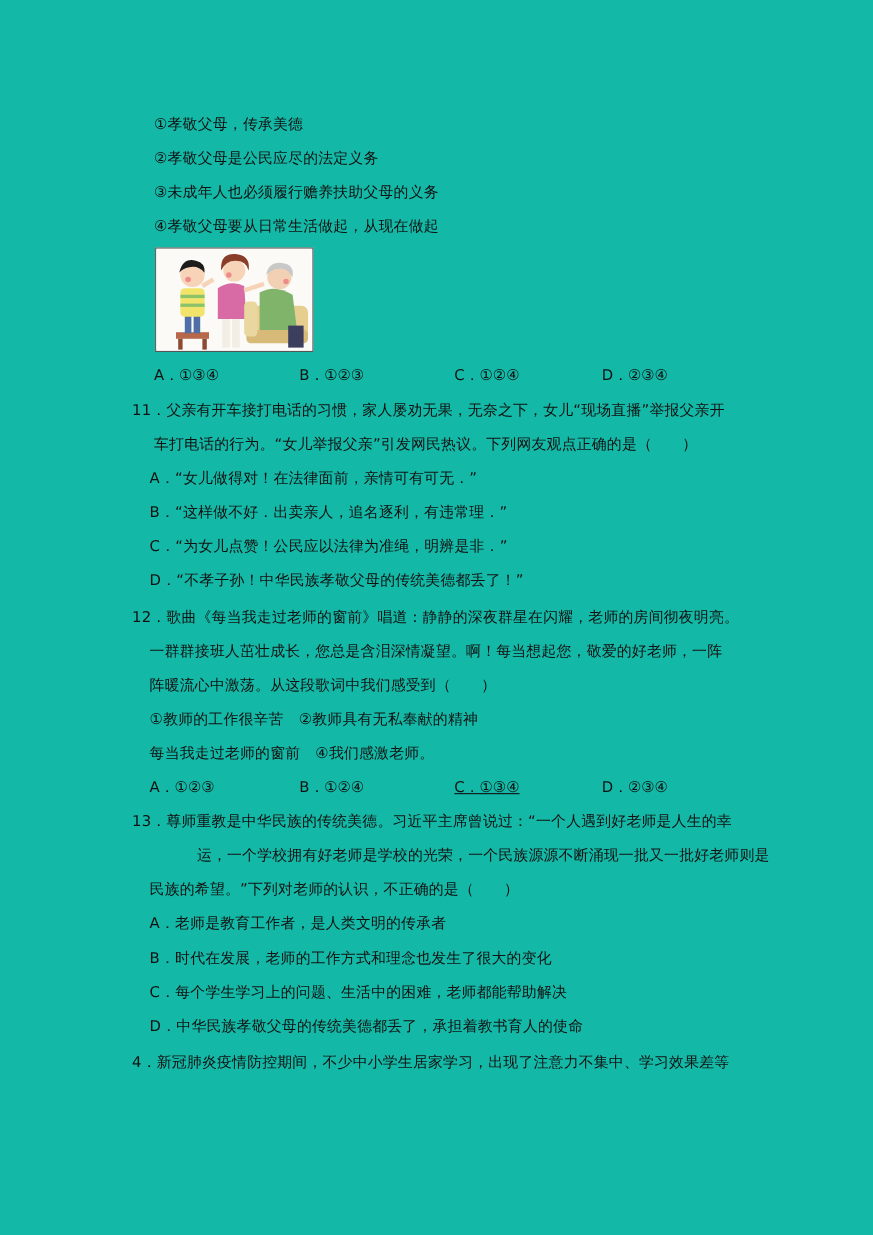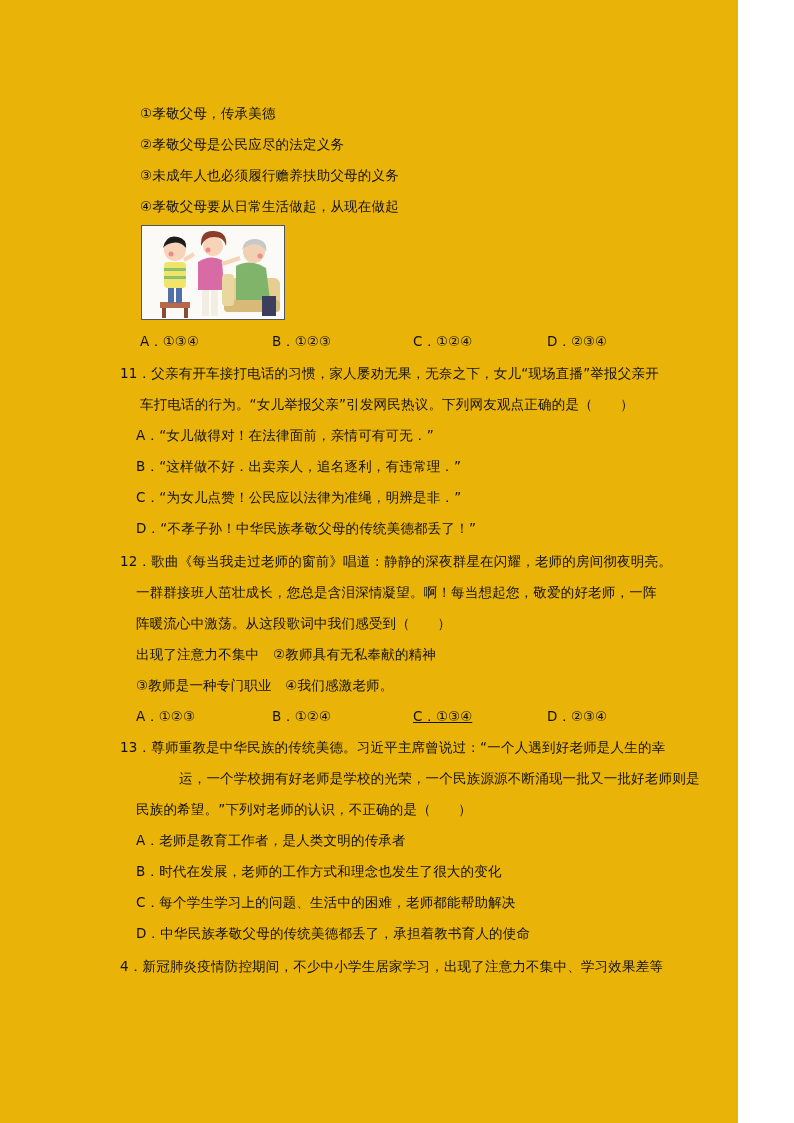--- a/index.html
+++ b/index.html
@@ -11,22 +11,22 @@
       width: 794px;
       height: 1123px;
       position: relative;
       overflow: hidden;
       font-family: "DejaVu Sans", sans-serif;
       color: #111111;
     }
     .page {
       position: absolute;
       left: 0; top: 0;
-      width: 738px; height: 1123px;
-      background: #eab308;
+      width: 794px; height: 1123px;
+      background: #14b8a6;
     }
     .line {
       position: absolute;
       font-size: 13.5px;
       line-height: 16px;
       white-space: nowrap;
       letter-spacing: 0.2px;
     }
     .opts {
       position: absolute;
@@ -109,22 +109,22 @@
   <div class="line" style="left:120px; top:365px;">11．父亲有开车接打电话的习惯，家人屡劝无果，无奈之下，女儿“现场直播”举报父亲开</div>
   <div class="line" style="left:140px; top:396px;">车打电话的行为。“女儿举报父亲”引发网民热议。下列网友观点正确的是（　　）</div>
   <div class="line" style="left:136px; top:427px;">A．“女儿做得对！在法律面前，亲情可有可无．”</div>
   <div class="line" style="left:136px; top:458px;">B．“这样做不好．出卖亲人，追名逐利，有违常理．”</div>
   <div class="line" style="left:136px; top:489px;">C．“为女儿点赞！公民应以法律为准绳，明辨是非．”</div>
   <div class="line" style="left:136px; top:520px;">D．“不孝子孙！中华民族孝敬父母的传统美德都丢了！”</div>
 
   <div class="line" style="left:120px; top:553px;">12．歌曲《每当我走过老师的窗前》唱道：静静的深夜群星在闪耀，老师的房间彻夜明亮。</div>
   <div class="line" style="left:136px; top:584px;">一群群接班人茁壮成长，您总是含泪深情凝望。啊！每当想起您，敬爱的好老师，一阵</div>
   <div class="line" style="left:136px; top:615px;">阵暖流心中激荡。从这段歌词中我们感受到（　　）</div>
-  <div class="line" style="left:136px; top:646px;">出现了注意力不集中　②教师具有无私奉献的精神</div>
-  <div class="line" style="left:136px; top:677px;">③教师是一种专门职业　④我们感激老师。</div>
+  <div class="line" style="left:136px; top:646px;">①教师的工作很辛苦　②教师具有无私奉献的精神</div>
+  <div class="line" style="left:136px; top:677px;">每当我走过老师的窗前　④我们感激老师。</div>
   <div class="opts" style="left:0; top:708px; width:794px; height:16px;">
     <span style="left:136px;">A．①②③</span>
     <span style="left:272px;">B．①②④</span>
     <span style="left:413px;text-decoration:underline;">C．①③④</span>
     <span style="left:547px;">D．②③④</span>
   </div>
 
   <div class="line" style="left:120px; top:739px;">13．尊师重教是中华民族的传统美德。习近平主席曾说过：“一个人遇到好老师是人生的幸</div>
   <div class="line" style="left:136px; top:770px;margin-left:43px;">运，一个学校拥有好老师是学校的光荣，一个民族源源不断涌现一批又一批好老师则是</div>
   <div class="line" style="left:136px; top:801px;">民族的希望。”下列对老师的认识，不正确的是（　　）</div>

